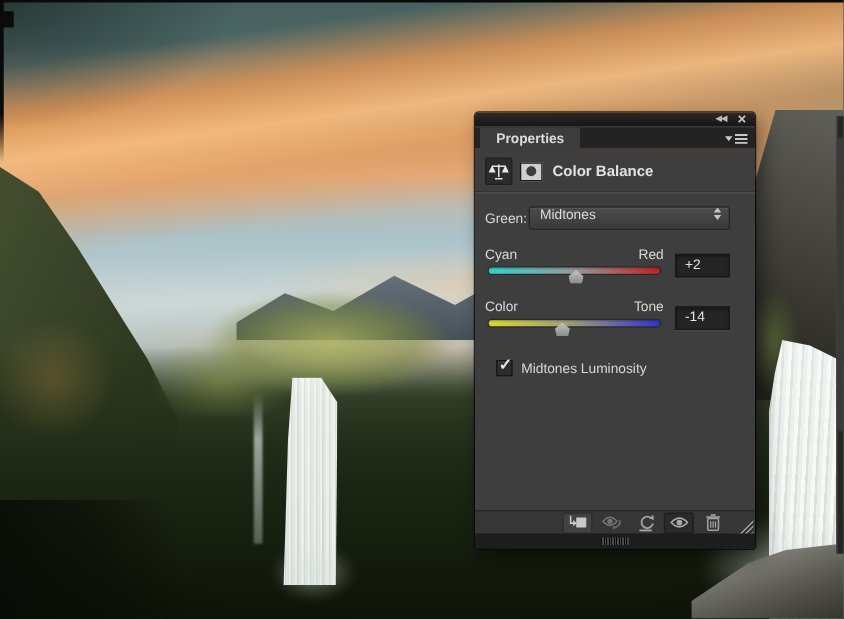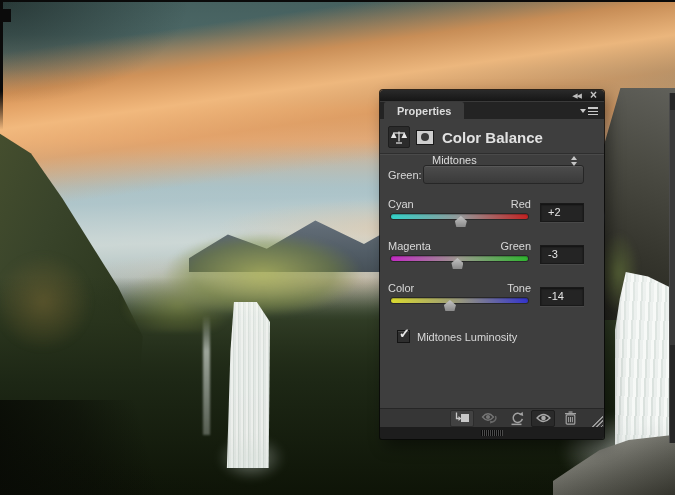--- a/index.html
+++ b/index.html
@@ -83,27 +83,27 @@
     border-top:4px solid #c8c8c8; }
   .menu-lines { width:10px; height:8px;
     background:repeating-linear-gradient(180deg,#c8c8c8 0 1.5px, transparent 1.5px 3.5px); }
   .content { flex:1; background:#3e3e3e; padding:6px 20px 0 8px; display:flex; flex-direction:column; overflow:hidden; }
   .adjust-header { display:flex; align-items:center; gap:6px; height:24px; flex:none; }
   .adj-iconbox { width:22px; height:22px; background:#2b2b2b; border:1px solid #1e1e1e; border-radius:2px;
     display:flex; align-items:center; justify-content:center; }
   .mask-thumb { width:18px; height:15px; background:#cfcfcf; border:1px solid #1a1a1a;
     display:flex; align-items:center; justify-content:center; }
   .mask-thumb .dot { width:8px; height:8px; border-radius:50%; background:#3c3c3c; }
-  .adj-title { font-weight:bold; font-size:15px; color:#e2e2e2; margin-left:2px; }
+  .adj-title { font-weight:bold; font-size:12px; color:#e2e2e2; margin-left:2px; }
   .divider { height:2px; margin:4px -20px 0 -8px; flex:none;
     background:linear-gradient(180deg,#2e2e2e 50%, #4a4a4a 50%); }
   .tone-row { display:flex; align-items:center; margin-top:10px; flex:none; }
   .tone-label { width:35px; flex:none; }
   .dropdown { flex:1; height:17px; border:1px solid #262626; border-radius:3px;
-    background:linear-gradient(180deg,#4c4c4c,#3a3a3a); display:flex; align-items:flex-end;
+    background:linear-gradient(180deg,#4c4c4c,#3a3a3a); display:flex; align-items:flex-start;
     padding:0 6px 17px 8px; box-shadow:inset 0 1px 0 rgba(255,255,255,.07); cursor:pointer; }
   .dropdown .dd-text { flex:1; color:#dcdcdc; }
   .spin { display:flex; flex-direction:column; gap:2px; }
   .spin .up { width:0;height:0;border-left:3.5px solid transparent;border-right:3.5px solid transparent;border-bottom:4px solid #c6c6c6; }
   .spin .dn { width:0;height:0;border-left:3.5px solid transparent;border-right:3.5px solid transparent;border-top:4px solid #c6c6c6; }
   .slider-group { display:grid; grid-template-columns:143px 1fr; margin-top:14px; flex:none; }
   .slider-left { width:143px;text-align:right; }
   .slider-labels { display:flex; justify-content:space-between; color:#d8d8d8; }
   .track-wrap { position:relative; margin:4px 3px 0 3px; height:12px; }
   .track { height:5px; border-radius:2.5px; box-shadow:0 0 0 1px rgba(0,0,0,.35), inset 0 1px 1px rgba(0,0,0,.25); }
@@ -216,33 +216,20 @@
             <span>Red</span>
           </div>
           <div class="track-wrap">
             <div class="track" style="background: linear-gradient(90deg, rgb(51, 209, 200), rgb(148, 153, 154) 50%, rgb(194, 34, 34));"></div>
             <div class="thumb" style="left: 51%;"></div>
           </div>
         </div>
         <input class="valbox" type="text" value="+2" style="">
       </div>
 
-      <div class="slider-group">
-        <div class="slider-left">
-          <div class="slider-labels">
-            <span>Magenta</span>
-            <span>Green</span>
-          </div>
-          <div class="track-wrap">
-            <div class="track" style="background: linear-gradient(90deg, rgb(195, 43, 195), rgb(155, 154, 142) 50%, rgb(47, 181, 47));"></div>
-            <div class="thumb" style="left: 48.5%;"></div>
-          </div>
-        </div>
-        <input class="valbox" type="text" value="-3" style="">
-      </div>
 
       <div class="slider-group">
         <div class="slider-left">
           <div class="slider-labels">
             <span>Color</span>
             <span>Tone</span>
           </div>
           <div class="track-wrap">
             <div class="track" style="background: linear-gradient(90deg, rgb(217, 217, 47), rgb(152, 152, 126) 50%, rgb(51, 51, 204));"></div>
             <div class="thumb" style="left: 43%;"></div>

